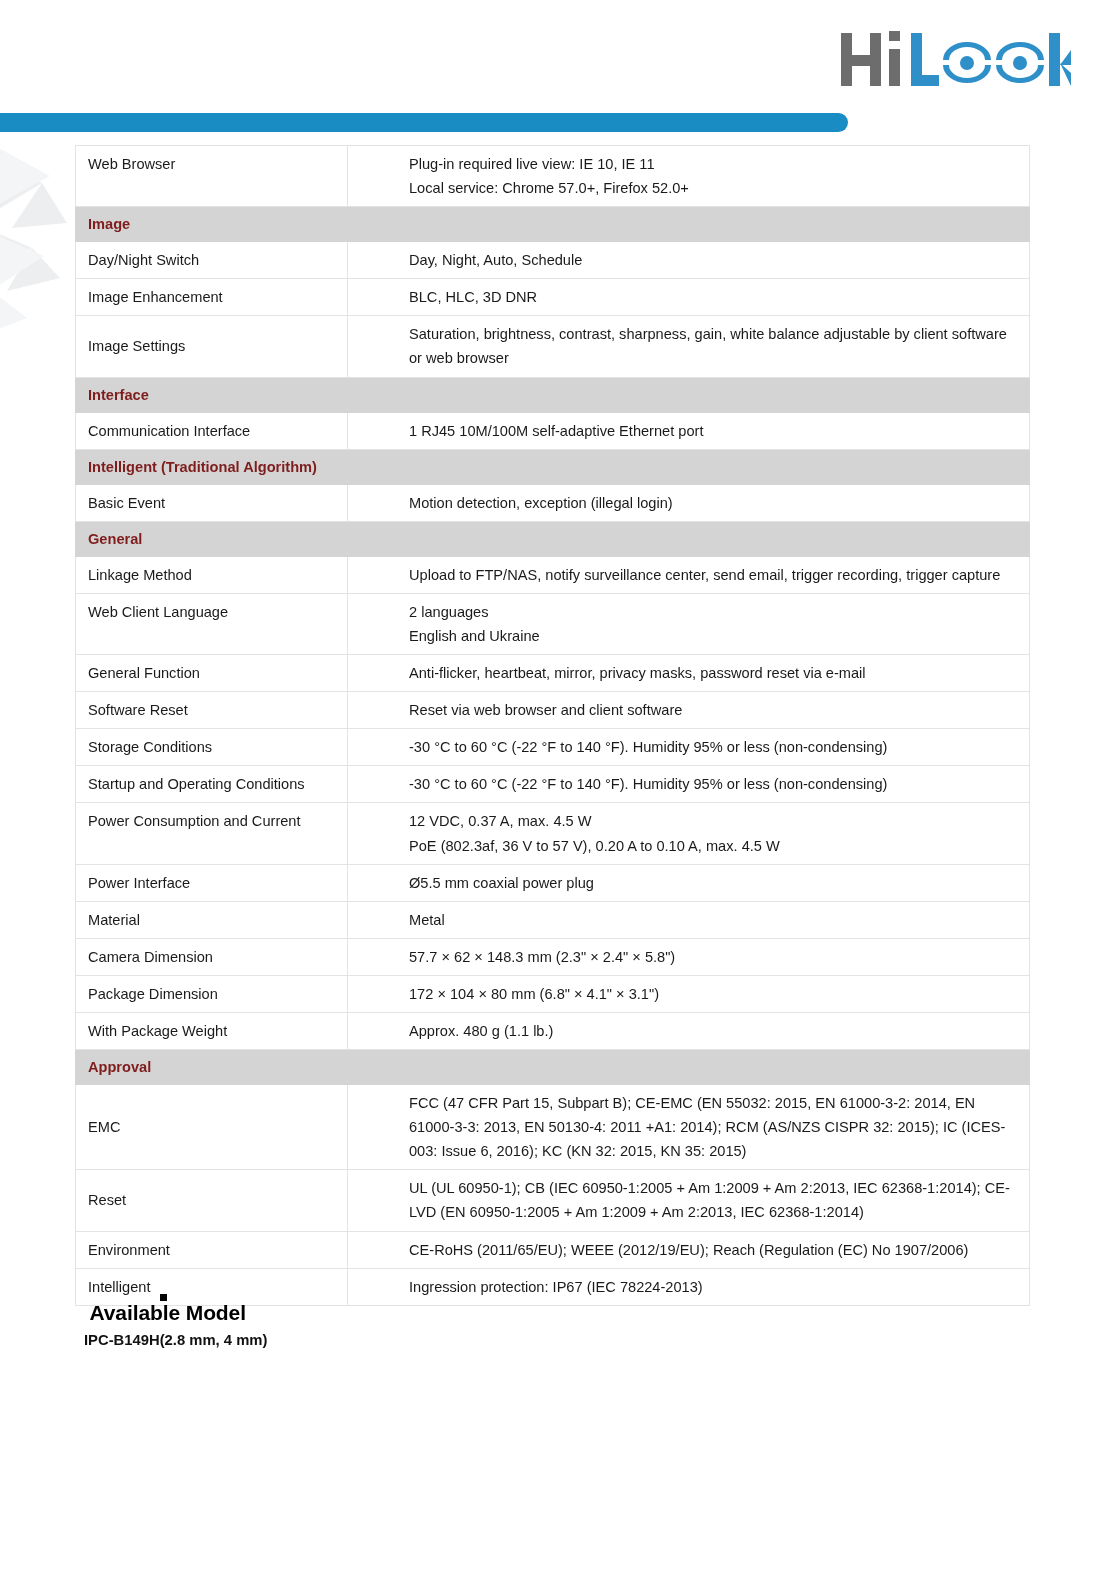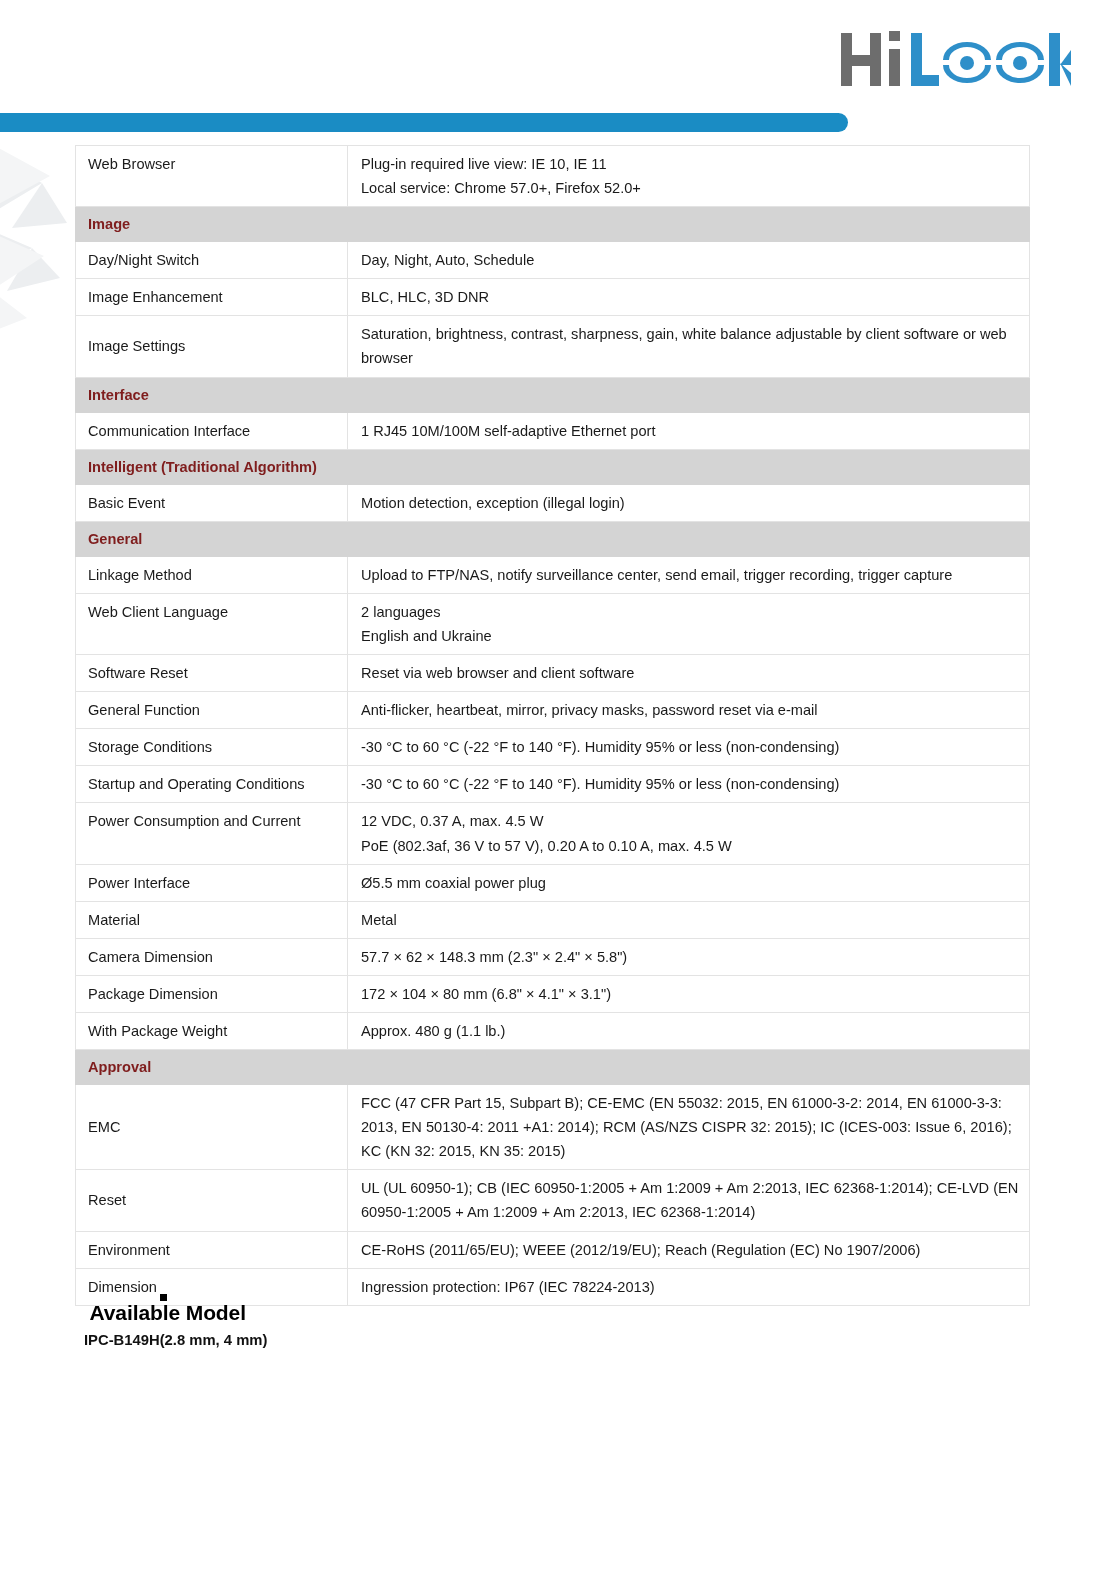--- a/index.html
+++ b/index.html
@@ -89,21 +89,21 @@
     background: #d4d4d4;
     font-weight: bold;
     border-left: 1px solid #d4d4d4;
     border-right: 1px solid #d4d4d4;
     border-top: 1px solid #d4d4d4;
     border-bottom: 1px solid #d4d4d4;
     padding: 5px 10px 5px 12px;
     color: #7f1d1d;
   }
 
-  .spec-table .line2 { display: block; }
+  .spec-table .line2 { display: block; margin-left: 48px; }
 
   
   .model-block {
     position: absolute;
     left: 68px;
     top: 1292px;
     z-index: 1;
   }
 
   .model-heading {
@@ -245,29 +245,29 @@
           </td>
         </tr>
         <tr class="row">
           <td class="label top">Web Client Language</td>
           <td class="value top">
             <span class="line2">2 languages</span>
             <span class="line2">English and Ukraine</span>
           </td>
         </tr>
         <tr class="row">
+          <td class="label">General Function</td>
+          <td class="value">
+            <span class="line2">Anti-flicker, heartbeat, mirror, privacy masks, password reset via e-mail</span>
+          </td>
+        </tr>
+        <tr class="row">
           <td class="label">Software Reset</td>
           <td class="value">
             <span class="line2">Reset via web browser and client software</span>
-          </td>
-        </tr>
-        <tr class="row">
-          <td class="label">General Function</td>
-          <td class="value">
-            <span class="line2">Anti-flicker, heartbeat, mirror, privacy masks, password reset via e-mail</span>
           </td>
         </tr>
         <tr class="row">
           <td class="label">Storage Conditions</td>
           <td class="value">
             <span class="line2">-30 °C to 60 °C (-22 °F to 140 °F). Humidity 95% or less (non-condensing)</span>
           </td>
         </tr>
         <tr class="row">
           <td class="label">Startup and Operating Conditions</td>
@@ -327,21 +327,21 @@
             <span class="line2">UL (UL 60950-1); CB (IEC 60950-1:2005 + Am 1:2009 + Am 2:2013, IEC 62368-1:2014); CE-LVD (EN 60950-1:2005 + Am 1:2009 + Am 2:2013, IEC 62368-1:2014)</span>
           </td>
         </tr>
         <tr class="row">
           <td class="label">Environment</td>
           <td class="value">
             <span class="line2">CE-RoHS (2011/65/EU); WEEE (2012/19/EU); Reach (Regulation (EC) No 1907/2006)</span>
           </td>
         </tr>
         <tr class="row">
-          <td class="label">Dimension</td>
+          <td class="label">Intelligent</td>
           <td class="value">
             <span class="line2">Ingression protection: IP67 (IEC 78224-2013)</span>
           </td>
         </tr>
       </tbody>
   </table>
 
   <div class="model-block">
     <div class="model-heading">
       <span class="model-bullet"></span>

